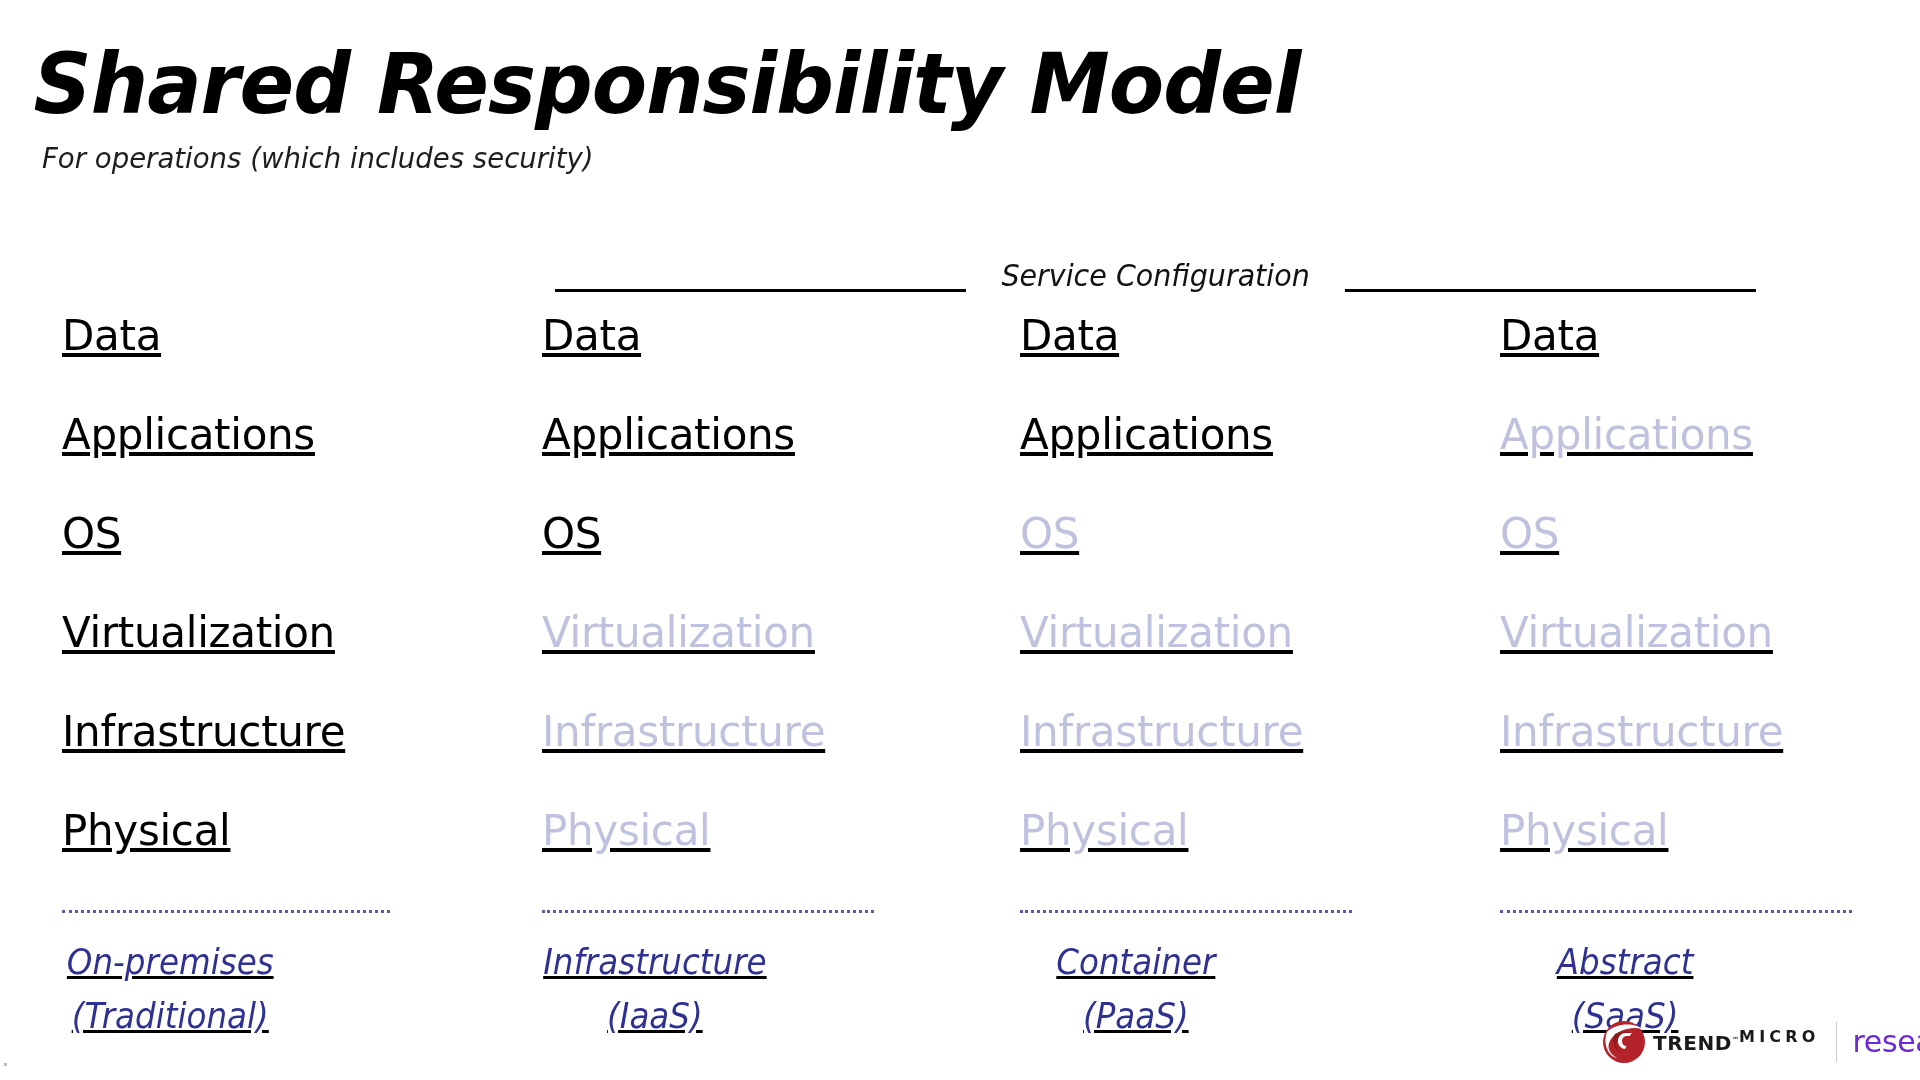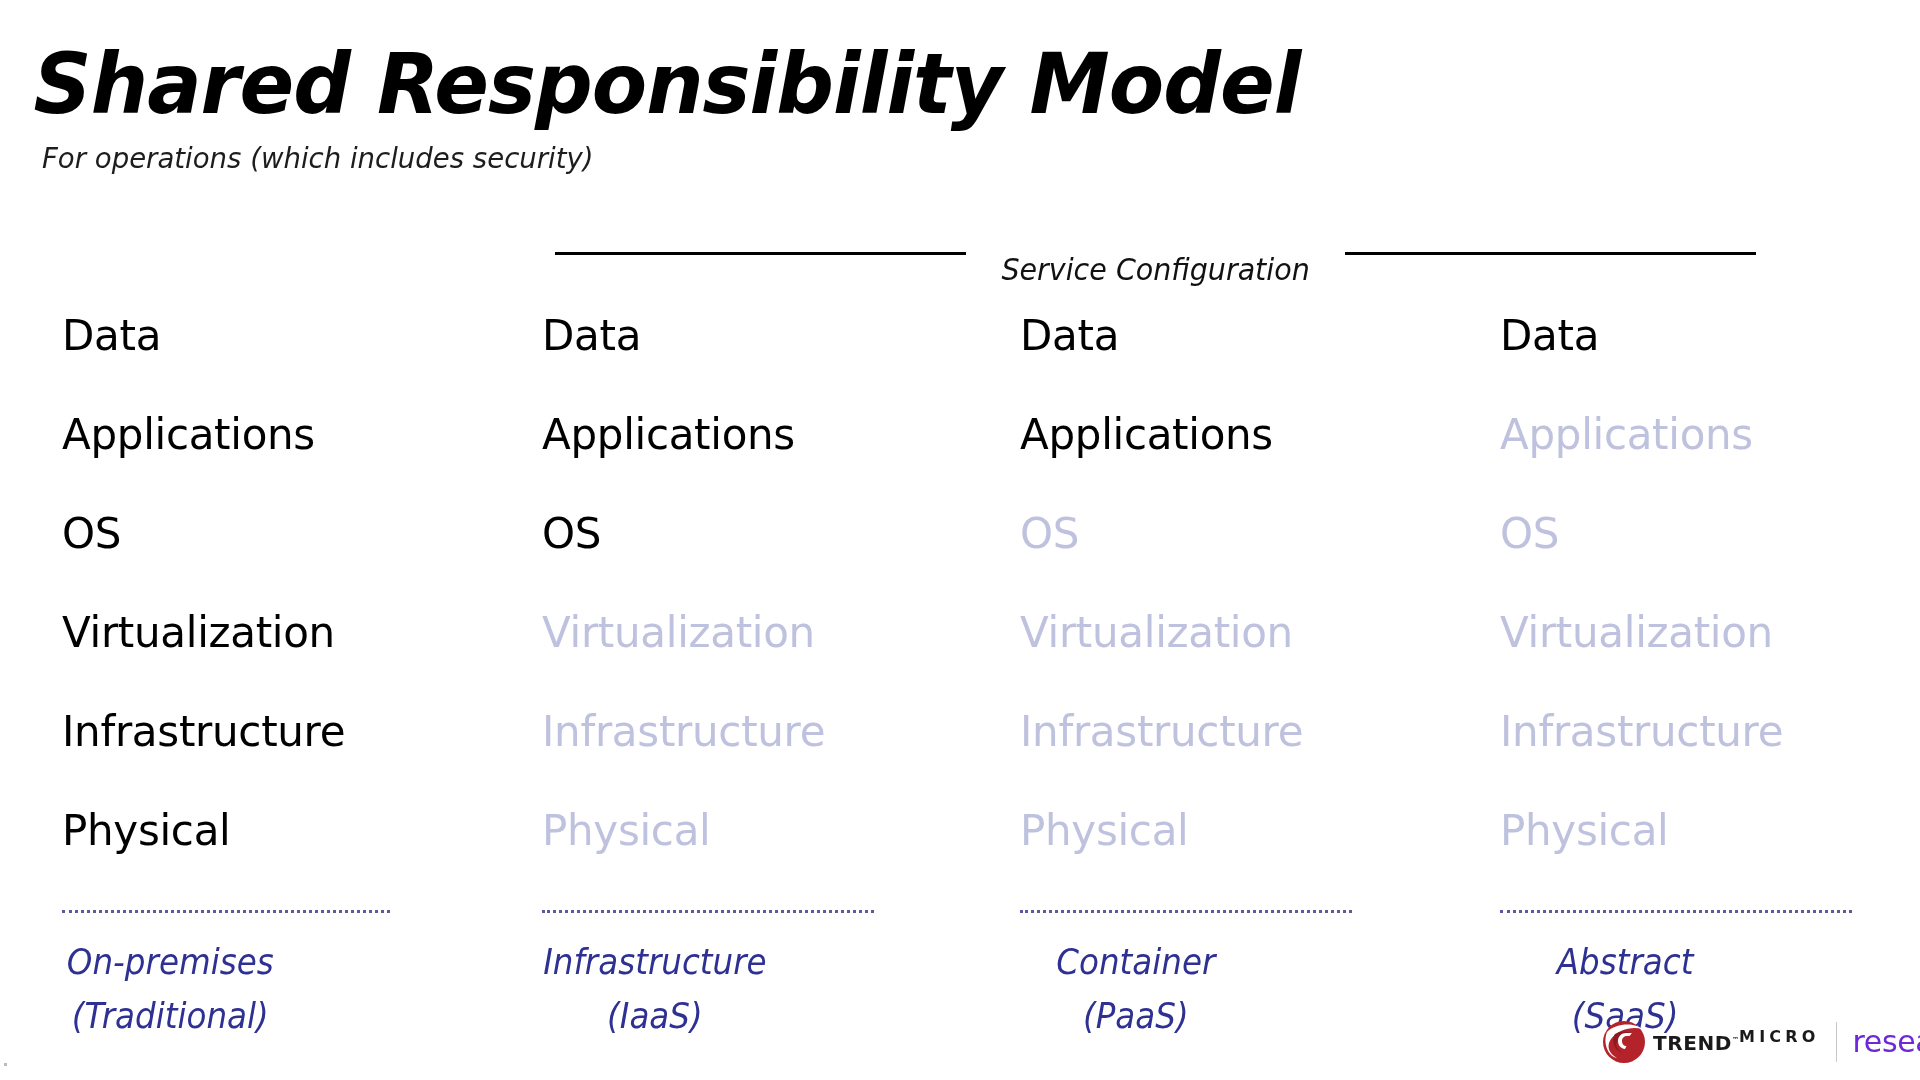--- a/index.html
+++ b/index.html
@@ -44,21 +44,21 @@
   }
 
   
   #service-config-band {
     position: absolute;
     top: 252px;
     left: 0;
     width: 1785px;
     height: 40px;
     display: flex;
-    align-items: flex-start;
+    align-items: flex-end;
     justify-content: center;
     padding-left: 555px;
     padding-right: 29px;
     box-sizing: border-box;
   }
   .band-rule {
     flex: 1 1 auto;
     height: 3px;
     background: #000000;
   }
@@ -80,20 +80,21 @@
     position: absolute;
     top: 310px;
     left: 0;
     width: 1920px;
     display: flex;
   }
   .column {
     width: 480px;
     box-sizing: border-box;
     position: relative;
+    text-decoration: underline;
   }
   .column-pad {
     padding-left: 62px;
     padding-right: 10px;
   }
   .col-1 .column-pad { padding-left: 62px; }
   .col-2 .column-pad { padding-left: 62px; }
   .col-3 .column-pad { padding-left: 60px; }
   .col-4 .column-pad { padding-left: 60px; }
 

